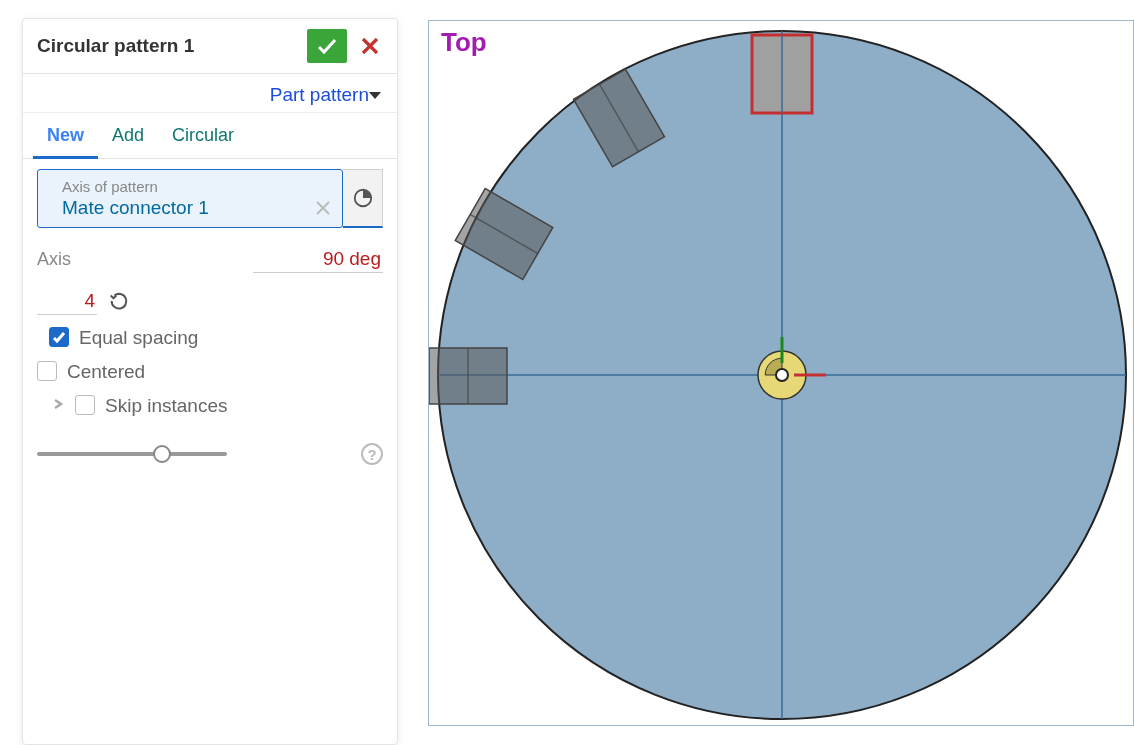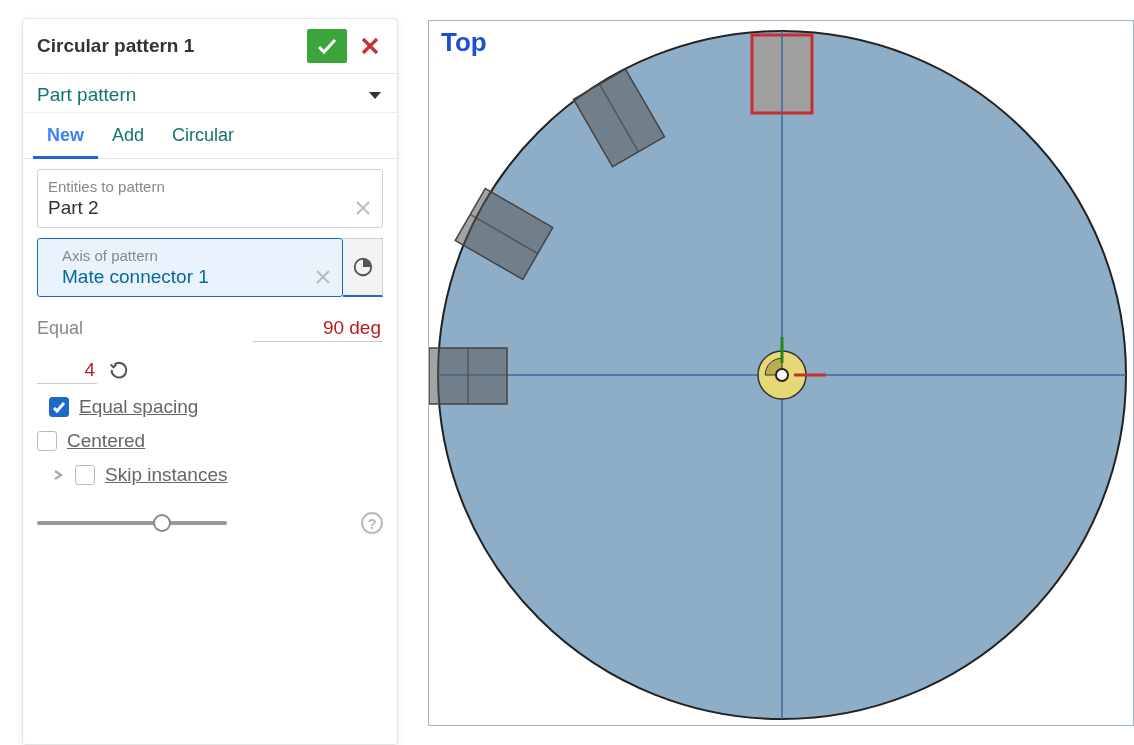--- a/index.html
+++ b/index.html
@@ -54,21 +54,21 @@
     margin-left: 6px;
   }
   .cancel-btn svg { width: 18px; height: 18px; stroke: #c53030; stroke-width: 3.2; fill: none; }
 
   .dropdown-row {
     display: flex; align-items: center;
     padding: 10px 16px 6px 14px;
     border-bottom: 1px solid #eee;
     cursor: pointer;
   }
-  .dropdown-row .label { flex: 1; color: #0f766e; font-size: 19px; }
+  .dropdown-row .label { flex: 1; color: #1d4ed8; font-size: 19px; text-align: right; }
   .caret-down {
     width: 0; height: 0;
     border-left: 6px solid transparent;
     border-right: 6px solid transparent;
     border-top: 7px solid #333;
   }
 
   .tabs {
     display: flex;
     padding: 0 10px;
@@ -134,23 +134,23 @@
   }
   .param-value.narrow { width: 60px; }
   .flip-btn {
     width: 28px; height: 28px; margin-left: 8px;
     display: flex; align-items: center; justify-content: center;
     cursor: pointer;
   }
   .flip-btn svg { width: 22px; height: 22px; stroke: #555; stroke-width: 2.2; fill: none; }
 
   .check-row {
-    display: flex; align-items: center;
+    display: flex; 
     padding: 6px 12px;
-    font-size: 19px; color: #666; text-decoration: underline;
+    font-size: 19px; color: #666;
   }
   .checkbox {
     width: 20px; height: 20px; margin-right: 10px;
     border: 1.5px solid #bbb; border-radius: 3px;
     display: flex; align-items: center; justify-content: center;
   }
   .checkbox.checked { background: #1b6ac9; border-color: #1b6ac9; }
   .checkbox.checked svg { width: 14px; height: 14px; stroke: #fff; stroke-width: 3; fill: none; }
   .expand-caret {
     width: 18px; height: 18px; margin-right: 8px;
@@ -188,21 +188,21 @@
   .viewport {
     position: relative;
     margin-left: 30px;
     margin-top: 2px;
     width: 706px; height: 706px;
     border: 1px solid #9ab7cd;
     background: #fff;
   }
   .view-label {
     position: absolute; top: 6px; left: 12px;
-    color: #1d4ed8; font-size: 26px; font-weight: 600;
+    color: #a21caf; font-size: 26px; font-weight: 600;
   }
 </style>
 </head>
 <body>
 
 <div class="container">
 
   <div class="panel">
 
     <div class="panel-header">
@@ -225,30 +225,20 @@
       <div class="caret-down"></div>
     </div>
 
     <div class="tabs">
       <div class="tab active">New</div>
       <div class="tab">Add</div>
       <div class="tab">Circular</div>
     </div>
 
     <div class="section">
-      <div class="field-box">
-        <div class="field-label">Entities to pattern</div>
-        <div class="field-value-row">
-          <div class="field-value">Part 2</div>
-          <svg class="clear-x" viewBox="0 0 18 18">
-              <line x1="3" y1="3" x2="15" y2="15"></line>
-              <line x1="15" y1="3" x2="3" y2="15"></line>
-            </svg>
-        </div>
-      </div>
 
       <div class="axis-row">
         <div class="field-box active">
           <div class="field-label">Axis of pattern</div>
           <div class="field-value-row">
             <div class="field-value active">Mate connector 1</div>
             <svg class="clear-x" viewBox="0 0 18 18">
                 <line x1="3" y1="3" x2="15" y2="15"></line>
                 <line x1="15" y1="3" x2="3" y2="15"></line>
               </svg>
@@ -256,21 +246,21 @@
         </div>
         <div class="side-btn">
           <svg viewBox="0 0 24 24">
             <circle cx="12" cy="12" r="9"></circle>
               <path d="M12 3 A9 9 0 0 1 21 12 L12 12 Z" fill="#555" stroke="none"></path>
           </svg>
         </div>
       </div>
 
       <div class="param-row">
-        <div class="param-label">Equal</div>
+        <div class="param-label">Axis</div>
         <input class="param-value" value="90 deg" style="">
       </div>
 
       <div class="param-row">
         <input class="param-value narrow" value="4" style="">
         <div class="flip-btn">
           <svg viewBox="0 0 24 24">
             <path d="M4 12 a8 8 0 1 0 3 -6"></path>
               <polyline points="4 3 7 6 10 3" transform="translate(-1,3)"></polyline>
           </svg>

